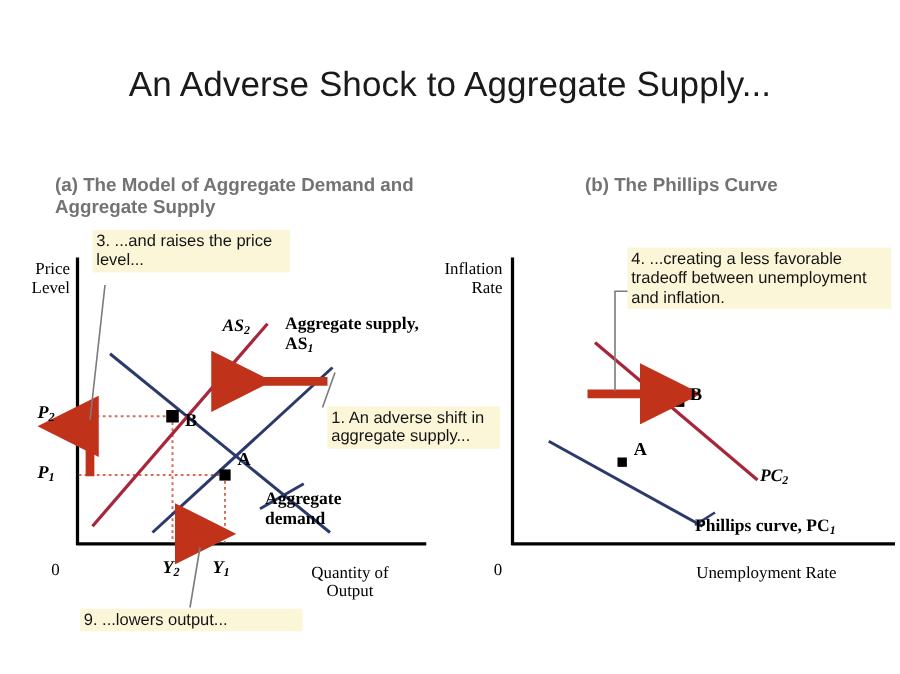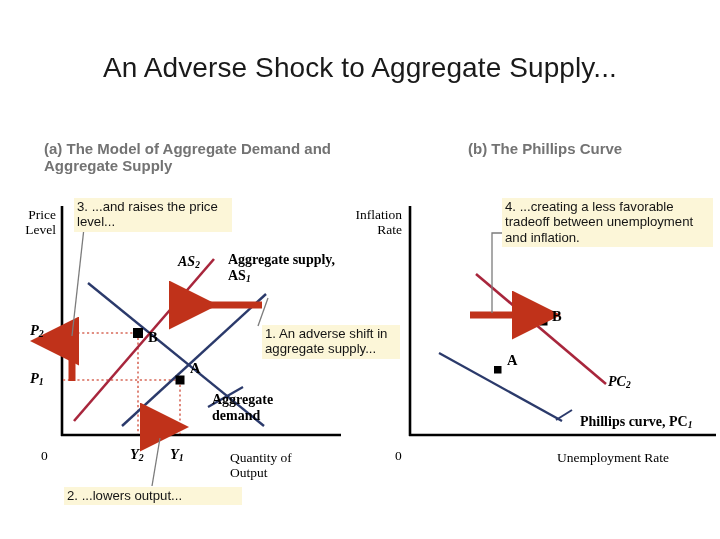--- a/index.html
+++ b/index.html
@@ -120,21 +120,21 @@
 
     <line x1="470" y1="315" x2="519" y2="315" stroke="#c0321a" stroke-width="7" marker-end="url(#ar-right)"></line>
 
     <polyline points="492,313 492,233 540,233" fill="none" stroke="#7c7c7c" stroke-width="1.3"></polyline>
 
     <line x1="556" y1="420" x2="572" y2="410" stroke="#2b3a6b" stroke-width="2"></line>
   </svg>
 
   <div class="lbl axis-name r" style="left:6px;top:207px;width:50px;">Price Level</div>
 
-  <div class="lbl axis-name" style="left:230px;top:450px;width:100px;">Quantity of Output</div>
+  <div class="lbl axis-name" style="left:230px;top:450px;width:100px;text-align:center;">Quantity of Output</div>
 
   <div class="lbl zero-lbl" style="left:41px;top:448px;">0</div>
 
   <div class="lbl tick-lbl" style="left:30px;top:322px;">
     <span>P</span><sub>2</sub>
   </div>
   <div class="lbl tick-lbl" style="left:30px;top:370px;">
     <span>P</span><sub>1</sub>
   </div>
 
@@ -151,37 +151,37 @@
 
   <div class="lbl bold-lbl" style="left:228px;top:252px;width:130px;">
     <span style="font-style:normal;">Aggregate supply, AS</span><sub style="font-style:italic;">1</sub>
   </div>
 
   <div class="lbl bold-lbl" style="left:212px;top:392px;width:90px;">Aggregate demand</div>
 
   <div class="lbl pt-lbl" style="left:148px;top:329px;">B</div>
   <div class="lbl pt-lbl" style="left:190px;top:360px;">A</div>
 
-  <div class="callout" style="left:74px;top:198px;width:152px;">3. ...and raises the price level...</div>
+  <div class="callout" style="left:74px;top:184px;width:152px;">3. ...and raises the price level...</div>
 
   <div class="callout" style="left:262px;top:325px;width:132px;">1. An adverse shift in aggregate supply...</div>
 
-  <div class="callout" style="left:64px;top:487px;width:172px;">2. ...lowers output...</div>
+  <div class="callout" style="left:64px;top:487px;width:172px;">9. ...lowers output...</div>
 
   <div class="lbl axis-name r" style="left:336px;top:207px;width:66px;">Inflation Rate</div>
 
   <div class="lbl axis-name" style="left:557px;top:450px;width:160px;">Unemployment Rate</div>
 
   <div class="lbl zero-lbl" style="left:395px;top:448px;">0</div>
 
   <div class="lbl curve-lbl" style="left:608px;top:374px;">
     <span>PC</span><sub>2</sub>
   </div>
 
-  <div class="lbl bold-lbl" style="left:580px;top:414px;white-space:nowrap;">
+  <div class="lbl bold-lbl" style="left:556px;top:414px;white-space:nowrap;">
     <span style="font-style:normal;">Phillips curve, PC</span><sub style="font-style:italic;">1</sub>
   </div>
 
   <div class="lbl pt-lbl" style="left:507px;top:352px;">A</div>
   <div class="lbl pt-lbl" style="left:552px;top:308px;">B</div>
 
   <div class="callout" style="left:502px;top:198px;width:205px;">4. ...creating a less favorable tradeoff between unemployment and inflation.</div>
 
 </div>
 

